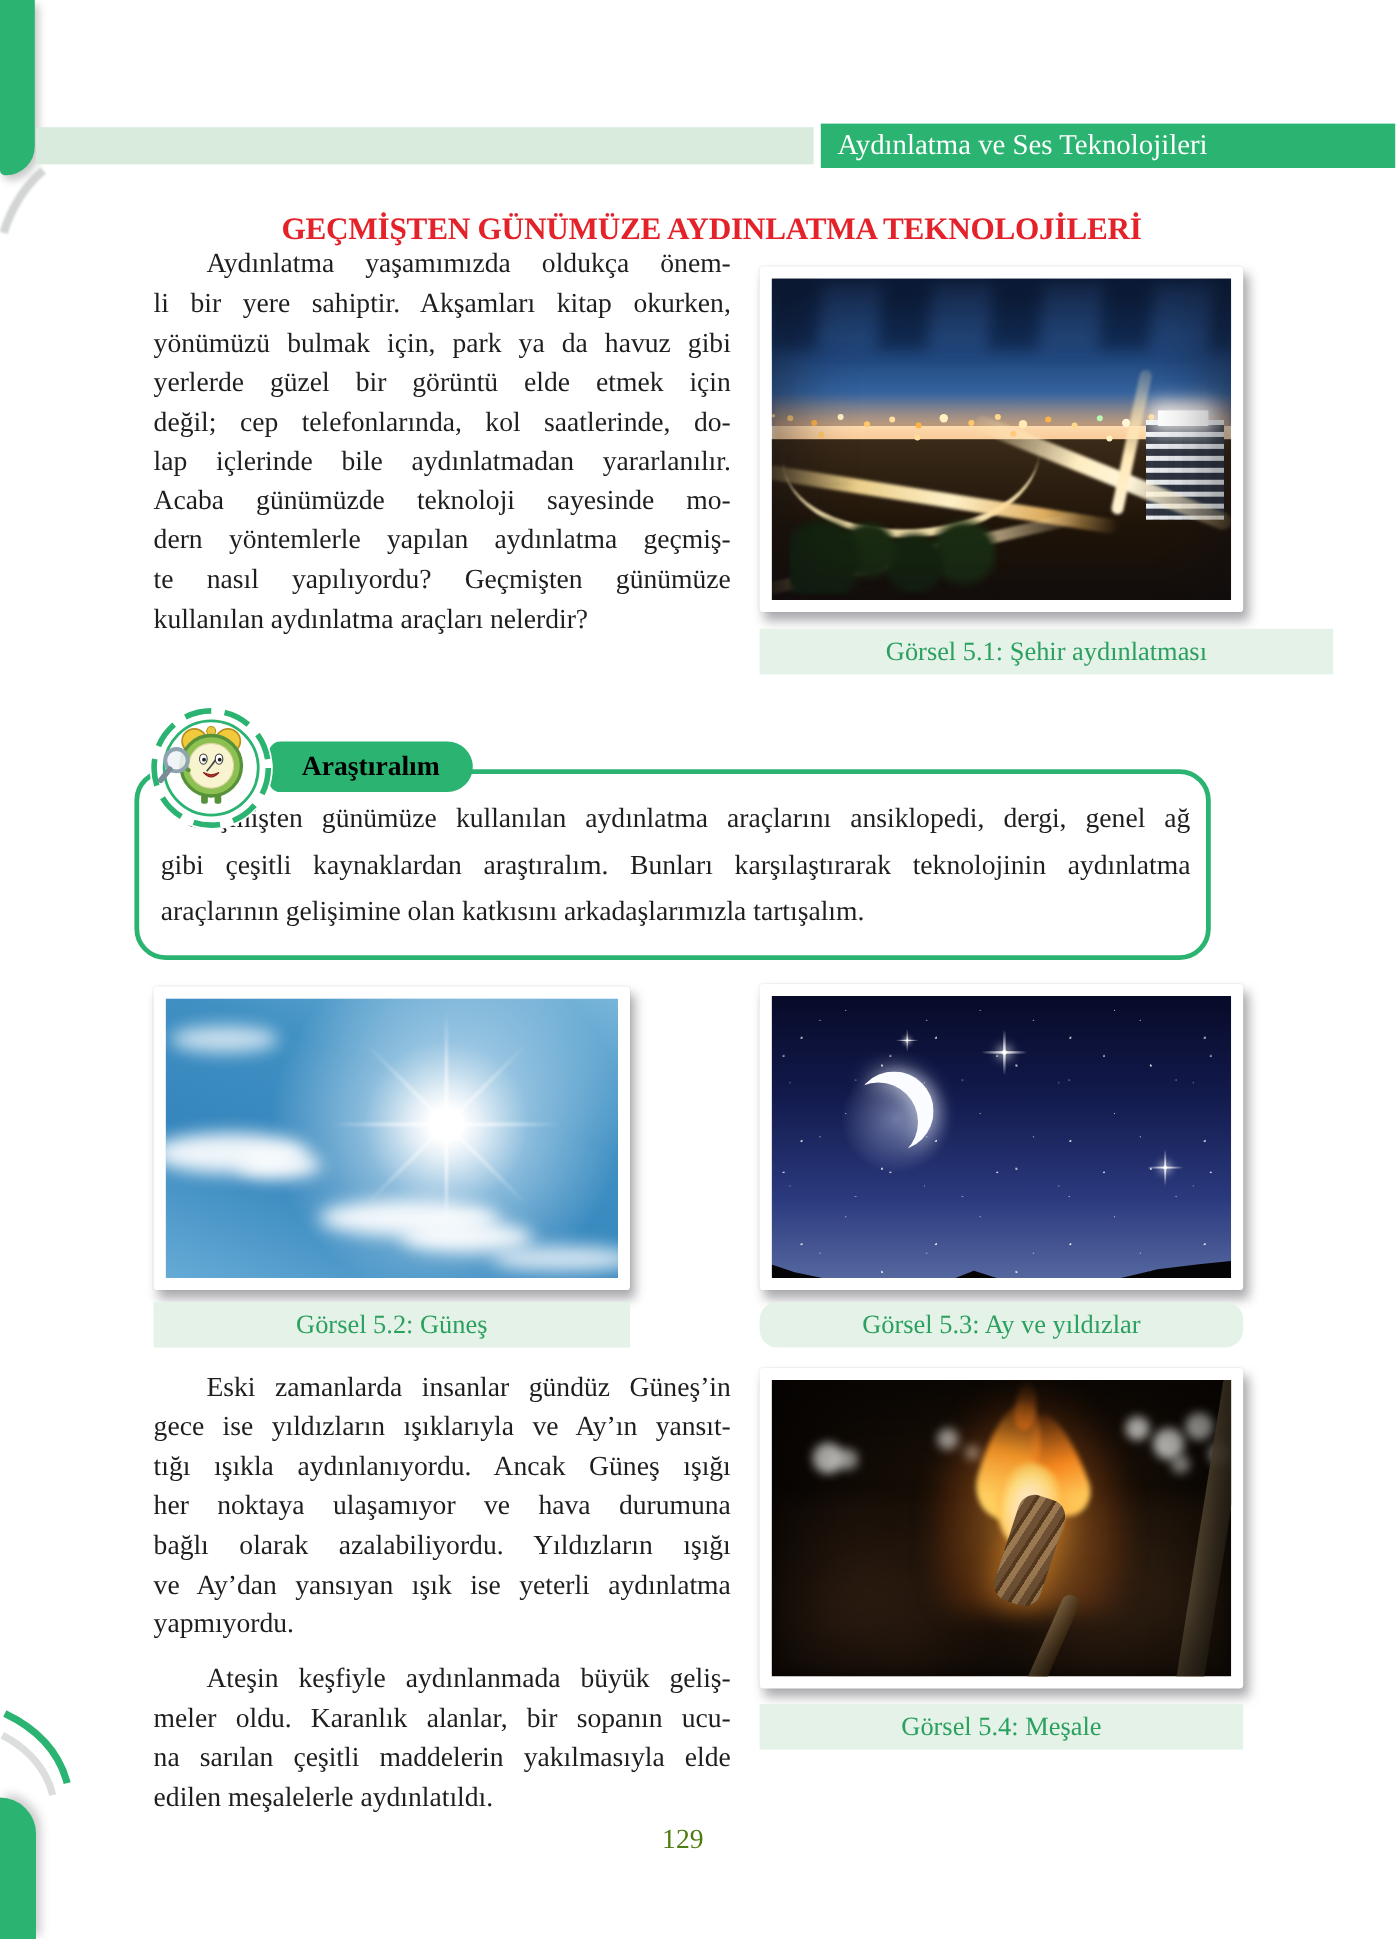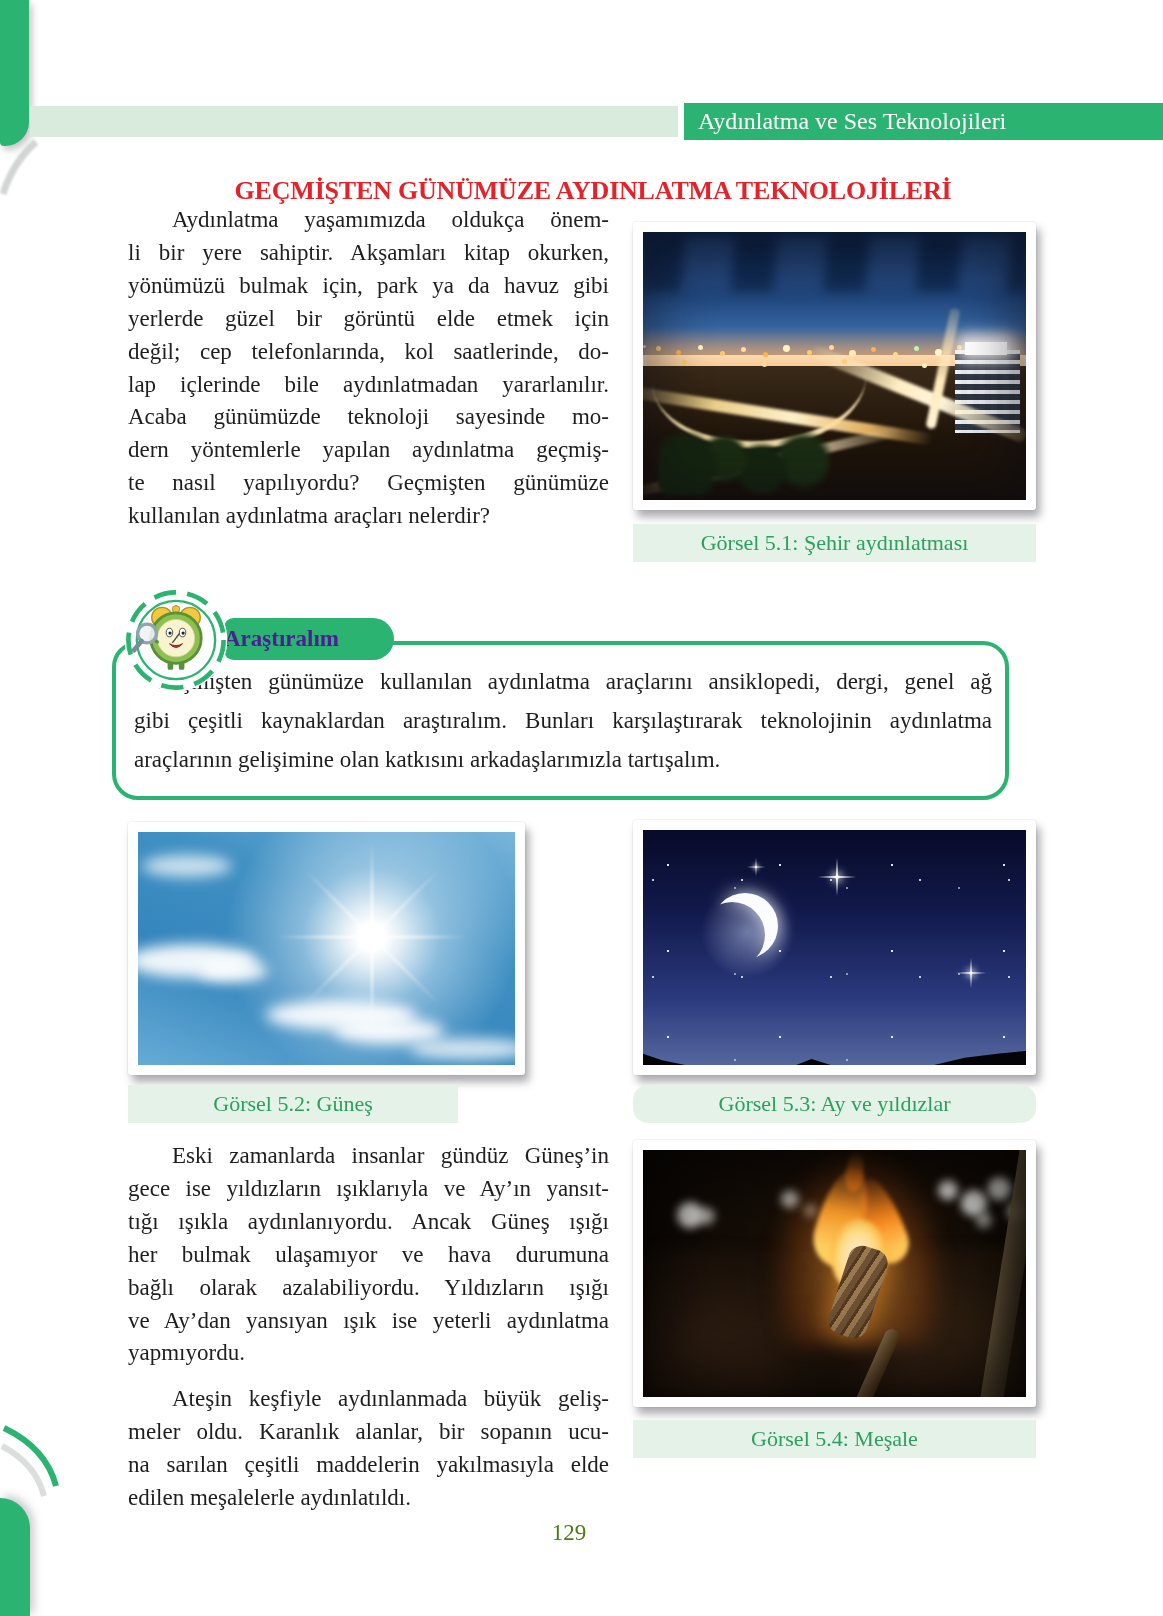--- a/index.html
+++ b/index.html
@@ -31,23 +31,23 @@
   .p3{left:128px;top:1383px;width:481px;}
 
   
   .figure{position:absolute;background:#fff;padding:10px;box-sizing:border-box;border-radius:3px;
           box-shadow:4px 7px 9px rgba(70,70,80,.45),0 0 0 1px rgba(0,0,0,.04);}
   .art{position:relative;width:100%;height:100%;overflow:hidden;}
   .art > *{position:absolute;}
   .caption{position:absolute;background:#e4f2e7;color:#2ba05f;font-size:22px;text-align:center;
            height:38px;line-height:38px;}
   .fig-city{left:633px;top:222px;width:403px;height:288px;}
-  .cap-1{left:633px;top:524px;width:403px;}
+  .cap-1{left:633px;top:524px;width:478px;}
   .fig-sun{left:128px;top:822px;width:397px;height:253px;}
-  .cap-2{left:128px;top:1085px;width:330px;}
+  .cap-2{left:128px;top:1085px;width:397px;}
   .fig-moon{left:633px;top:820px;width:403px;height:255px;}
   .cap-3{left:633px;top:1085px;width:403px;border-radius:15px;}
   .fig-torch{left:633px;top:1140px;width:403px;height:267px;}
   .cap-4{left:633px;top:1420px;width:403px;}
 
   
   .c-sky{left:0;top:0;right:0;height:46%;background:linear-gradient(180deg,#0c2348 0%,#1a3e72 45%,#35639f 78%,#7d7e9a 100%);}
   .c-skyclouds{left:0;top:2%;right:0;height:20%;background:repeating-linear-gradient(95deg,rgba(8,22,46,.55) 0 42px,rgba(62,97,152,.35) 42px 92px);filter:blur(6px);opacity:.8;}
   .c-haze{left:0;top:36%;right:0;height:16%;background:linear-gradient(180deg,rgba(255,190,100,0),rgba(255,185,95,.5) 60%,rgba(235,145,55,.55));filter:blur(3px);}
   .c-ground{left:0;top:50%;right:0;bottom:0;background:linear-gradient(180deg,#3a2a18,#1f1409 55%,#171009 100%);}
@@ -152,21 +152,21 @@
     background:linear-gradient(90deg,#7c6342,#4a3216);}
   .t-pole{right:1%;top:-6%;width:23px;height:118%;transform:rotate(9deg);opacity:.9;
     background:linear-gradient(90deg,#6e5c41,#3f3322);}
   .t-vig{left:0;top:0;right:0;bottom:0;box-shadow:inset 0 0 60px 30px rgba(0,0,0,.55);}
 
   
   .activity-box{position:absolute;left:112px;top:641px;width:897px;height:159px;border:4px solid #2bb471;
                 border-radius:26px;box-sizing:border-box;background:#fff;}
   .activity-pill{position:absolute;left:224px;top:618px;width:170px;height:42px;background:#2bb471;
                  border-radius:10px 22px 22px 10px;z-index:3;}
-  .activity-pill span{display:block;line-height:42px;color:#4c1d95;font-weight:bold;font-size:23px;}
+  .activity-pill span{display:block;text-align:center;line-height:42px;color:#000000;font-weight:bold;font-size:23px;}
   .mascot{position:absolute;left:120px;top:584px;width:112px;height:112px;z-index:4;}
   .activity-text{position:absolute;left:134px;top:662px;width:858px;font-size:23px;line-height:39px;z-index:2;}
   .activity-text .tline:first-child{text-indent:20px;}
 
   .page-number{position:absolute;left:128px;top:1520px;width:882px;text-align:center;font-size:23px;color:#4d7c0f;}
 </style>
 </head>
 <body>
 
 <div class="page">
@@ -283,21 +283,21 @@
       <div class="m-bstar m-bs3"></div>
       <div class="m-sil"></div>
     </div>
   </div>
   <div class="caption cap-3">Görsel 5.3: Ay ve yıldızlar</div>
 
   <div class="para p2">
       <div class="tline">Eski zamanlarda insanlar gündüz Güneş’in</div>
       <div class="tline">gece ise yıldızların ışıklarıyla ve Ay’ın yansıt-</div>
       <div class="tline">tığı ışıkla aydınlanıyordu. Ancak Güneş ışığı</div>
-      <div class="tline">her bulmak ulaşamıyor ve hava durumuna</div>
+      <div class="tline">her noktaya ulaşamıyor ve hava durumuna</div>
       <div class="tline">bağlı olarak azalabiliyordu. Yıldızların ışığı</div>
       <div class="tline">ve Ay’dan yansıyan ışık ise yeterli aydınlatma</div>
       <div class="tline tline-last">yapmıyordu.</div>
     </div>
   <div class="para p3">
       <div class="tline">Ateşin keşfiyle aydınlanmada büyük geliş-</div>
       <div class="tline">meler oldu. Karanlık alanlar, bir sopanın ucu-</div>
       <div class="tline">na sarılan çeşitli maddelerin yakılmasıyla elde</div>
       <div class="tline tline-last">edilen meşalelerle aydınlatıldı.</div>
     </div>

